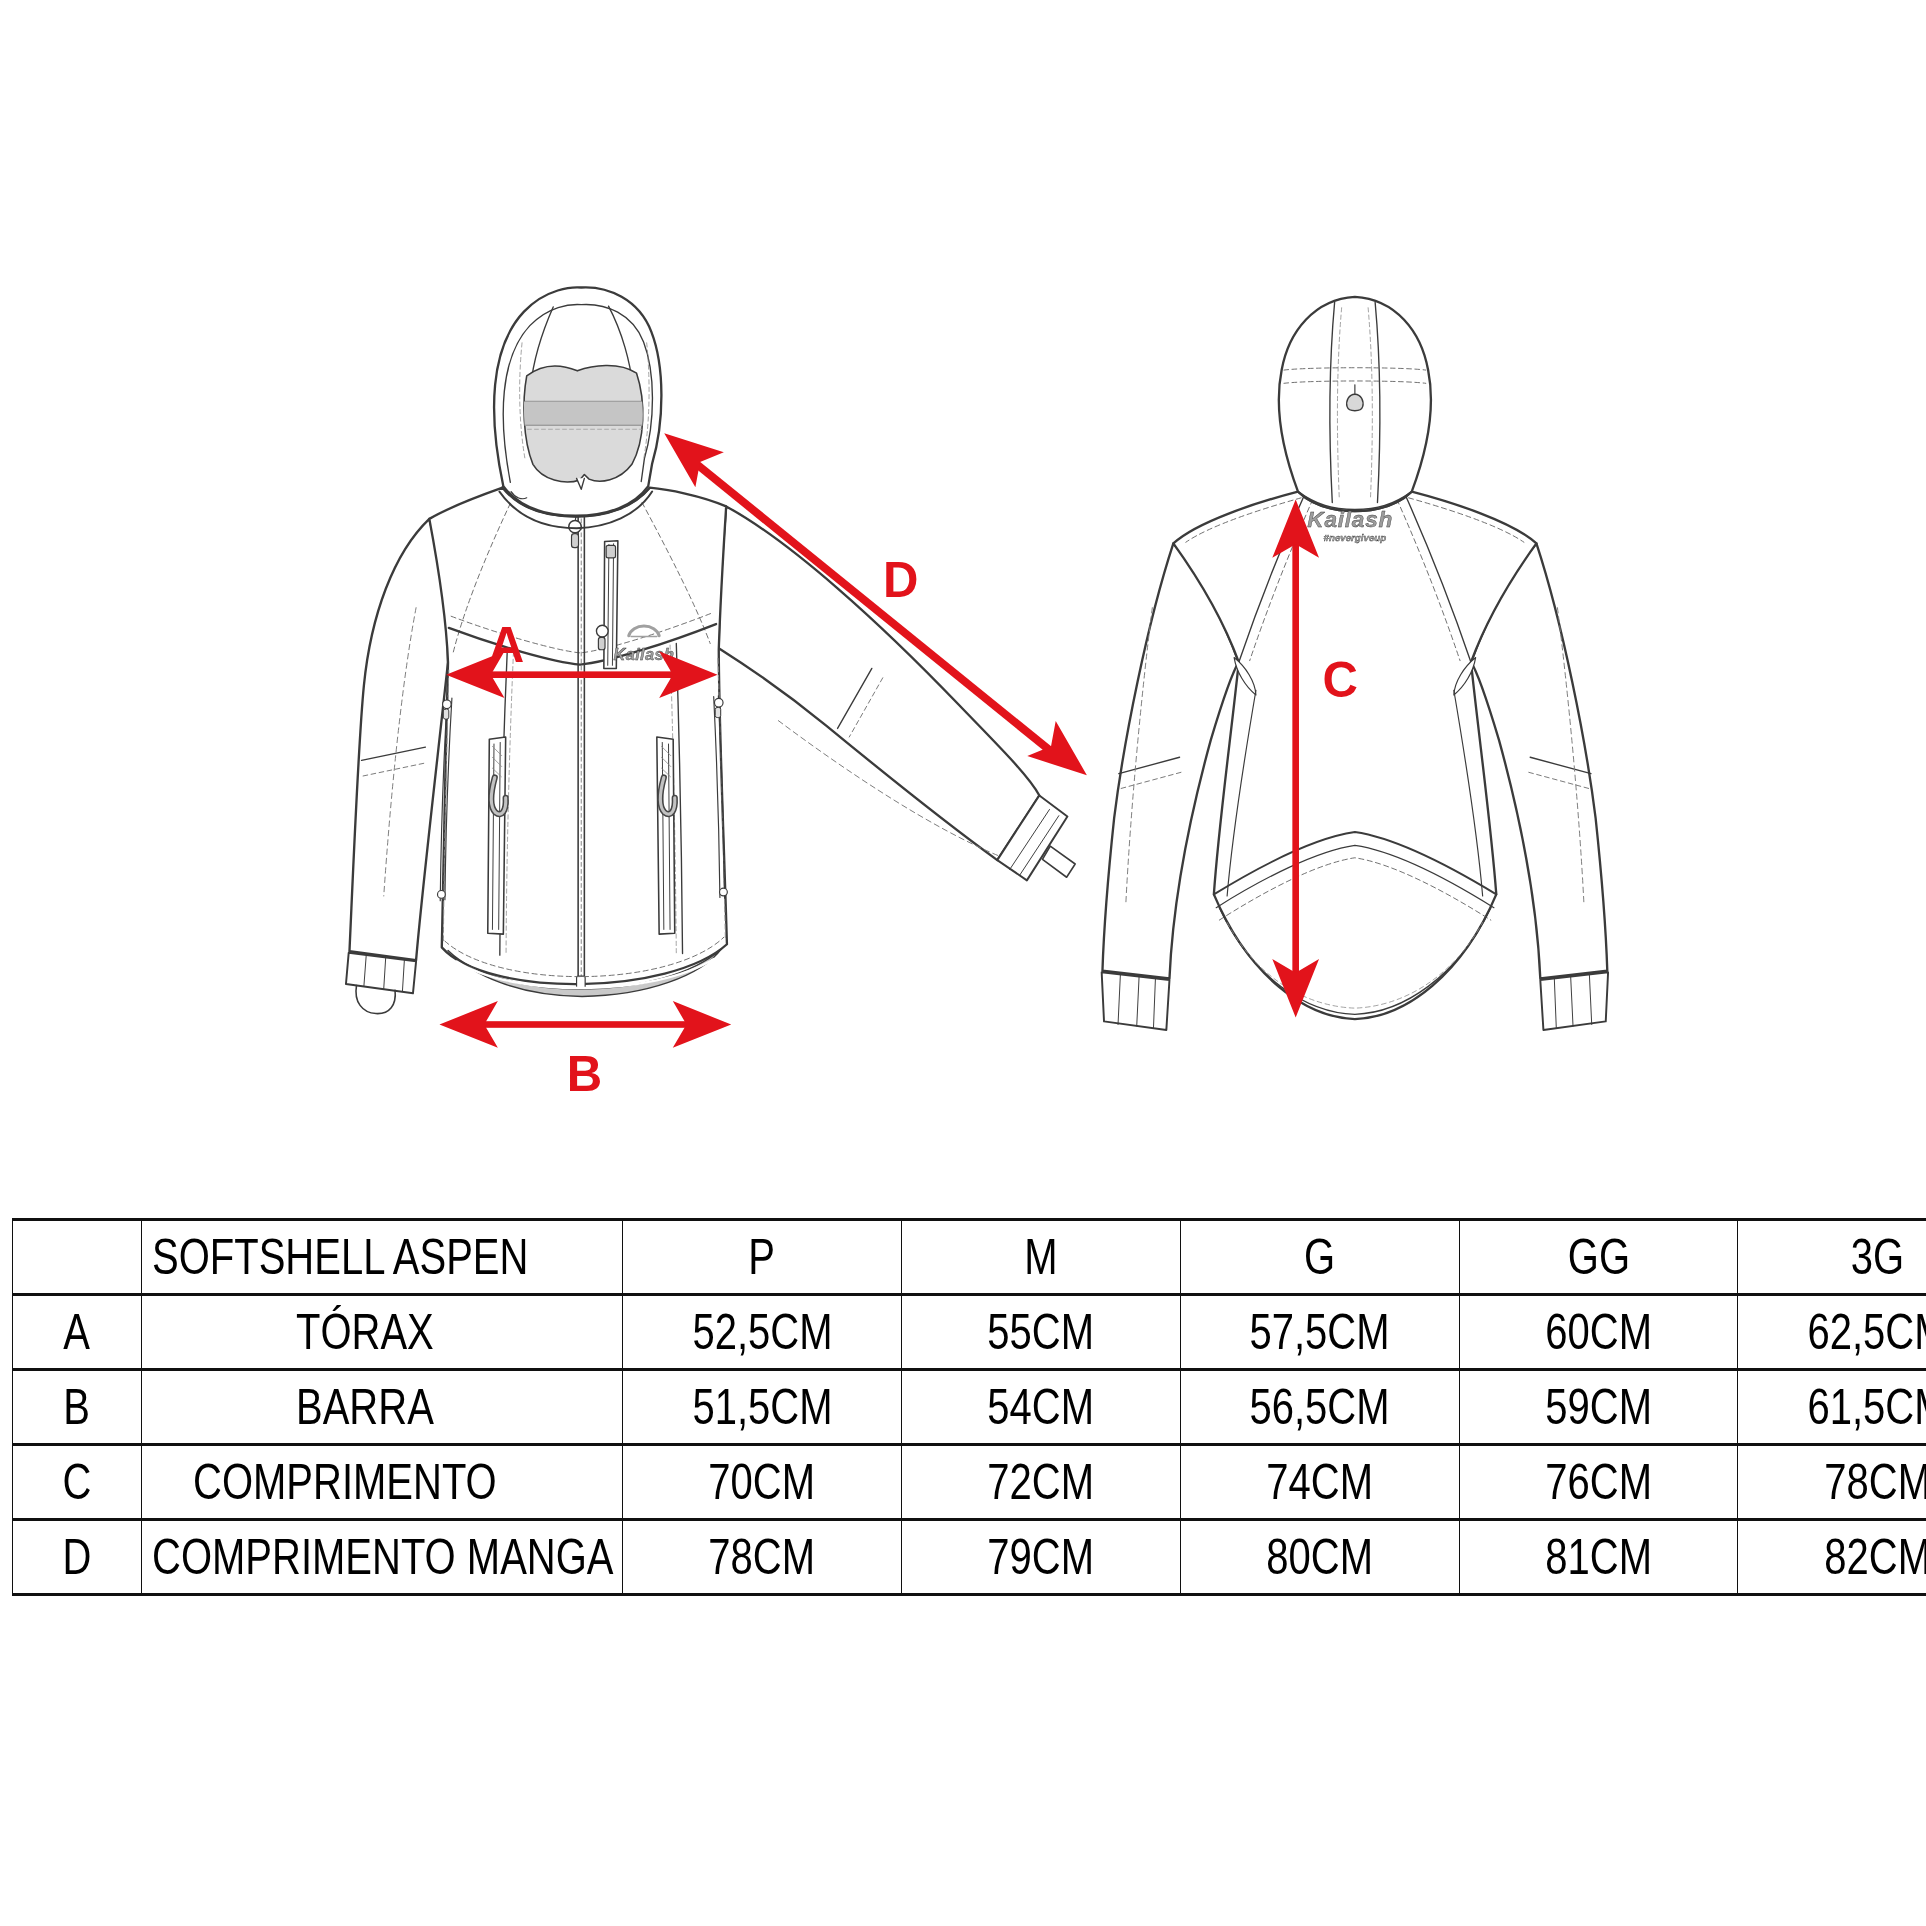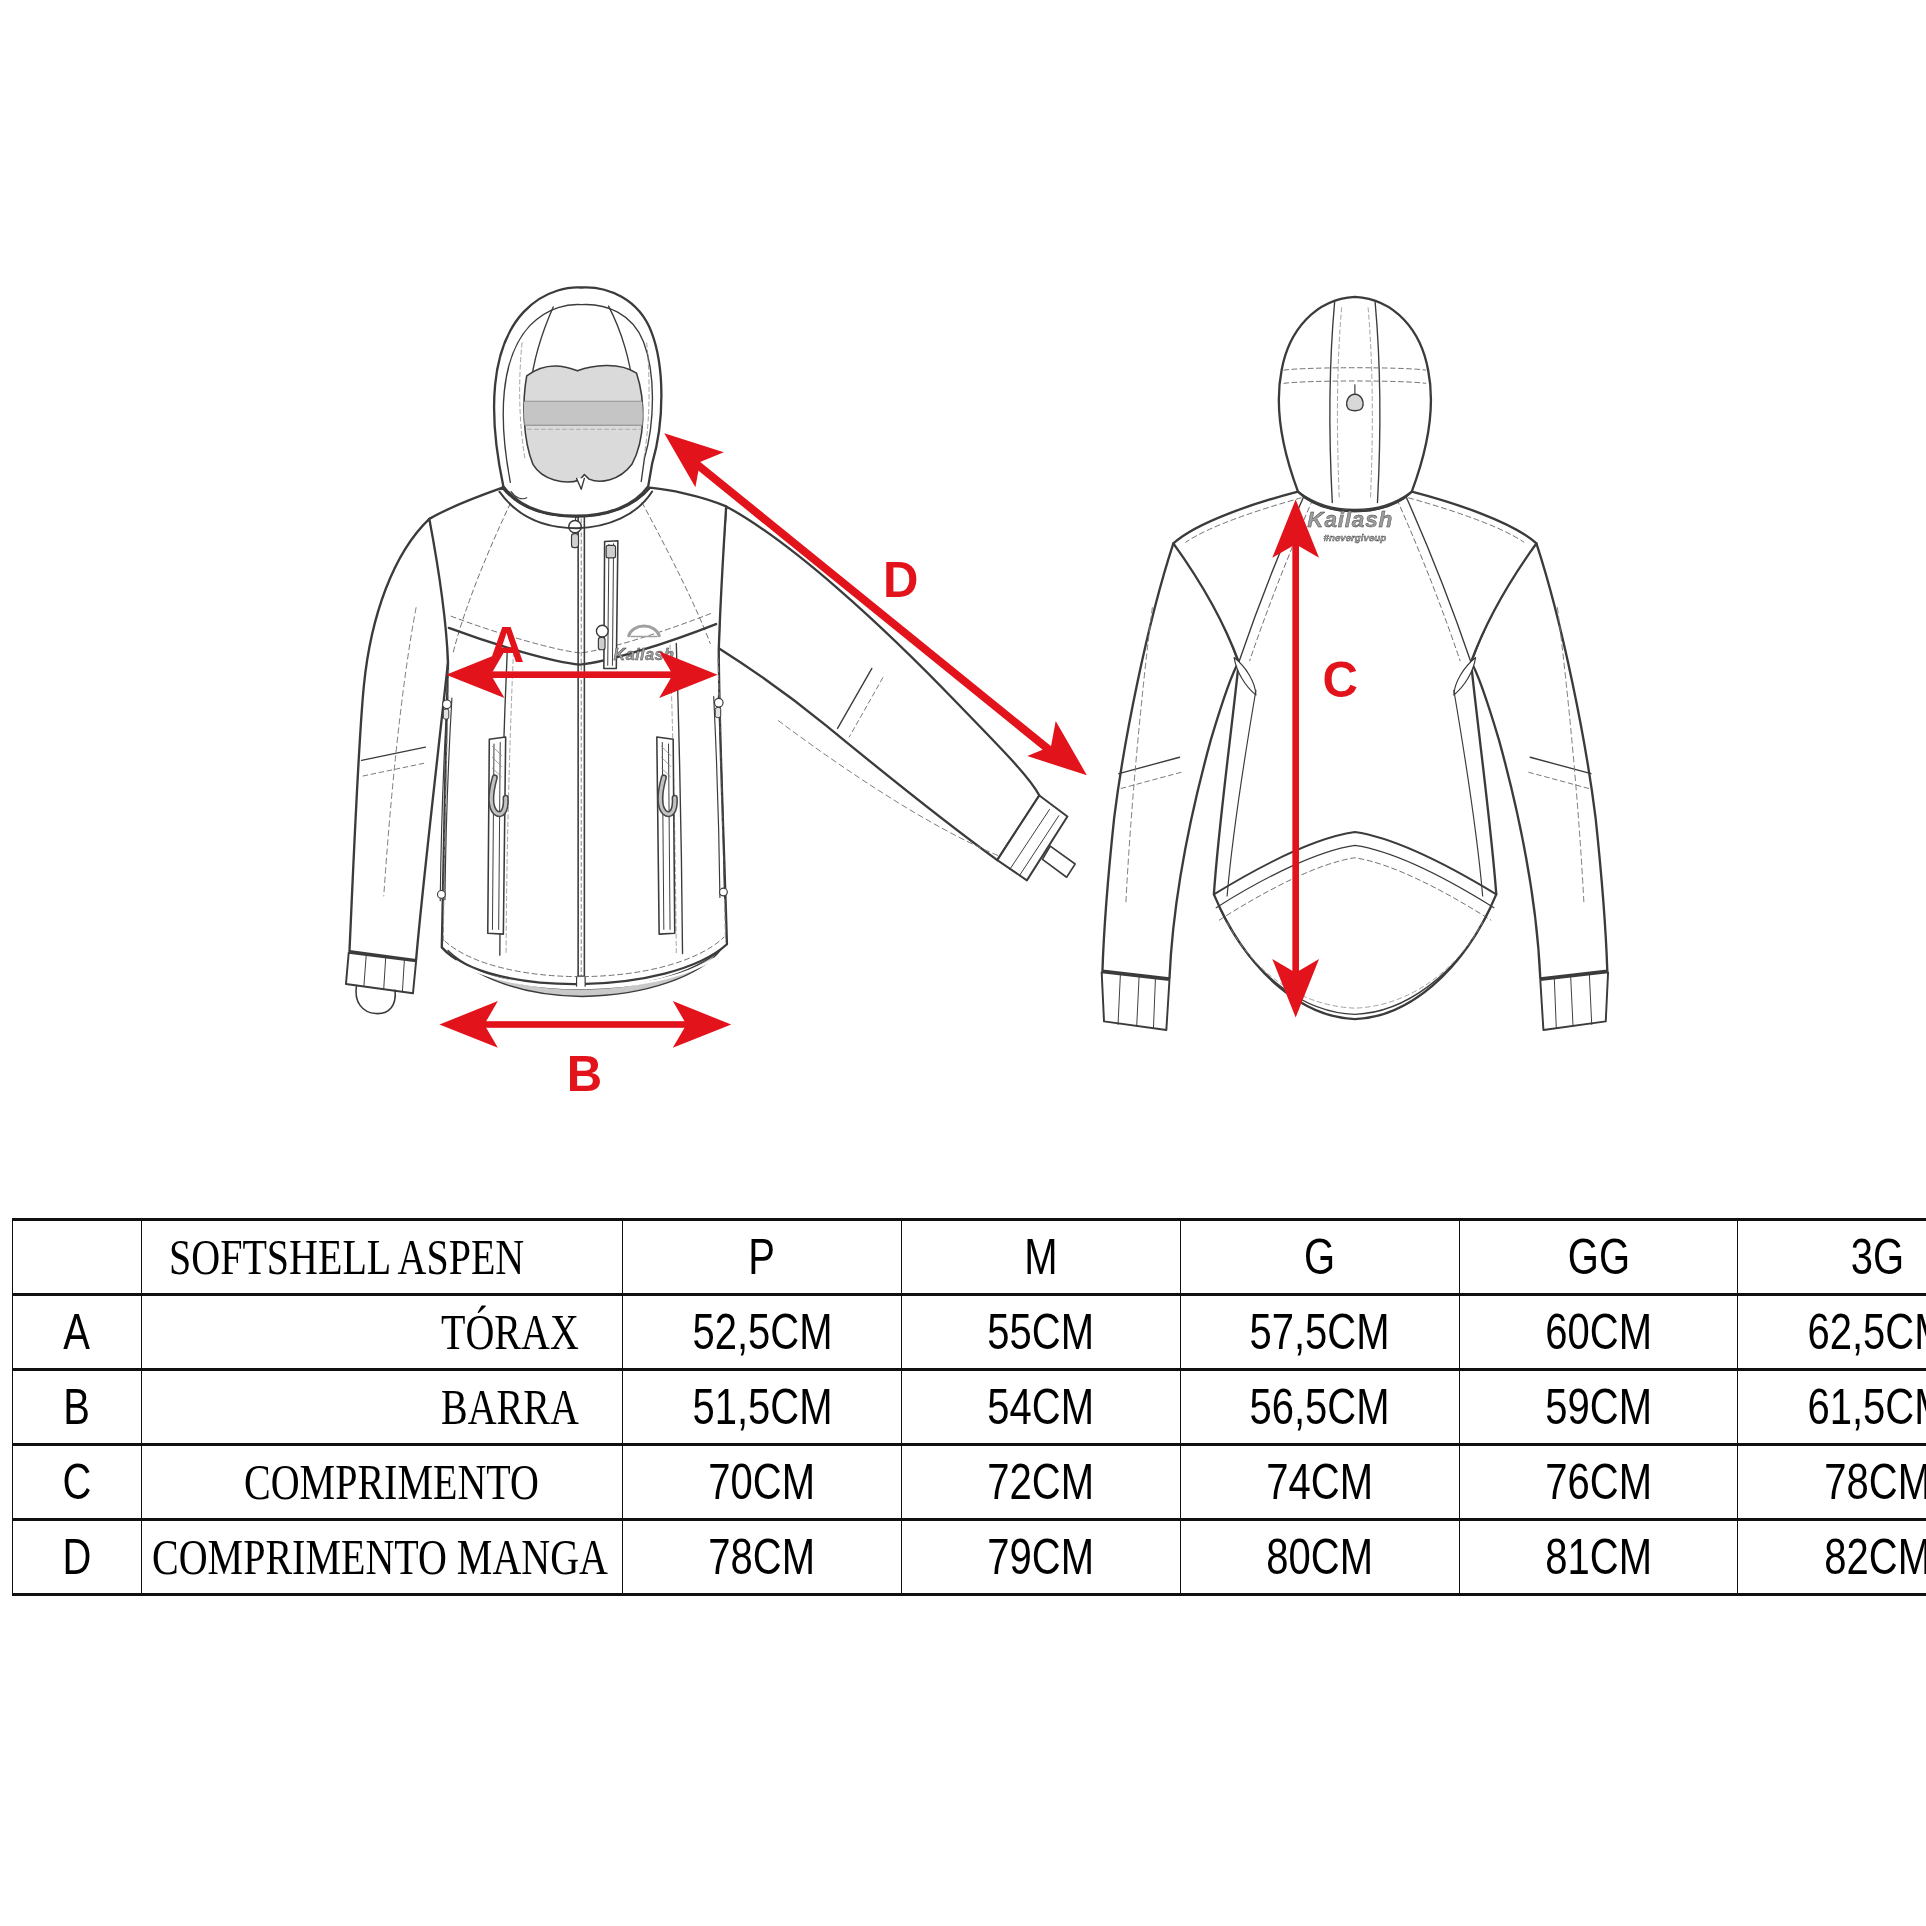--- a/index.html
+++ b/index.html
@@ -11,21 +11,21 @@
   .logo-back{font-style:italic;font-weight:bold;font-size:58px;fill:#9c9c9c;letter-spacing:2px;}
   .logo-tag{font-style:italic;font-weight:bold;font-size:25px;fill:#b3b3b3;}
   
   .size-table{position:absolute;left:11.7px;top:1218px;border-collapse:collapse;table-layout:fixed;
               width:1886px;color:#000;}
   .size-table td{border-left:1.6px solid #101010;border-right:1.6px solid #101010;
                  border-top:3.5px solid #101010;border-bottom:3.5px solid #101010;
                  height:72px;font-size:50px;font-weight:400;vertical-align:middle;
                  padding:0 9.4px;overflow:hidden;white-space:nowrap;}
   .size-table .c-letter{width:110px;text-align:center;}
-  .size-table .c-name{width:461px;text-align:right;font-family:Liberation Serif, serif;}
+  .size-table .c-name{width:461px;text-align:center;}
   .size-table .c-val{width:259px;text-align:center;}
   .sqz{display:inline-block;transform:scaleX(0.80);transform-origin:50% 50%;white-space:nowrap;}
   .sqz-l{display:inline-block;transform:scaleX(0.80);transform-origin:0 50%;white-space:nowrap;}
 </style>
 </head>
 <body>
 
 <div class="sheet">
 
 <svg width="1926" height="1192" viewBox="0 0 4944 3060" stroke-linecap="round" stroke-linejoin="round">

